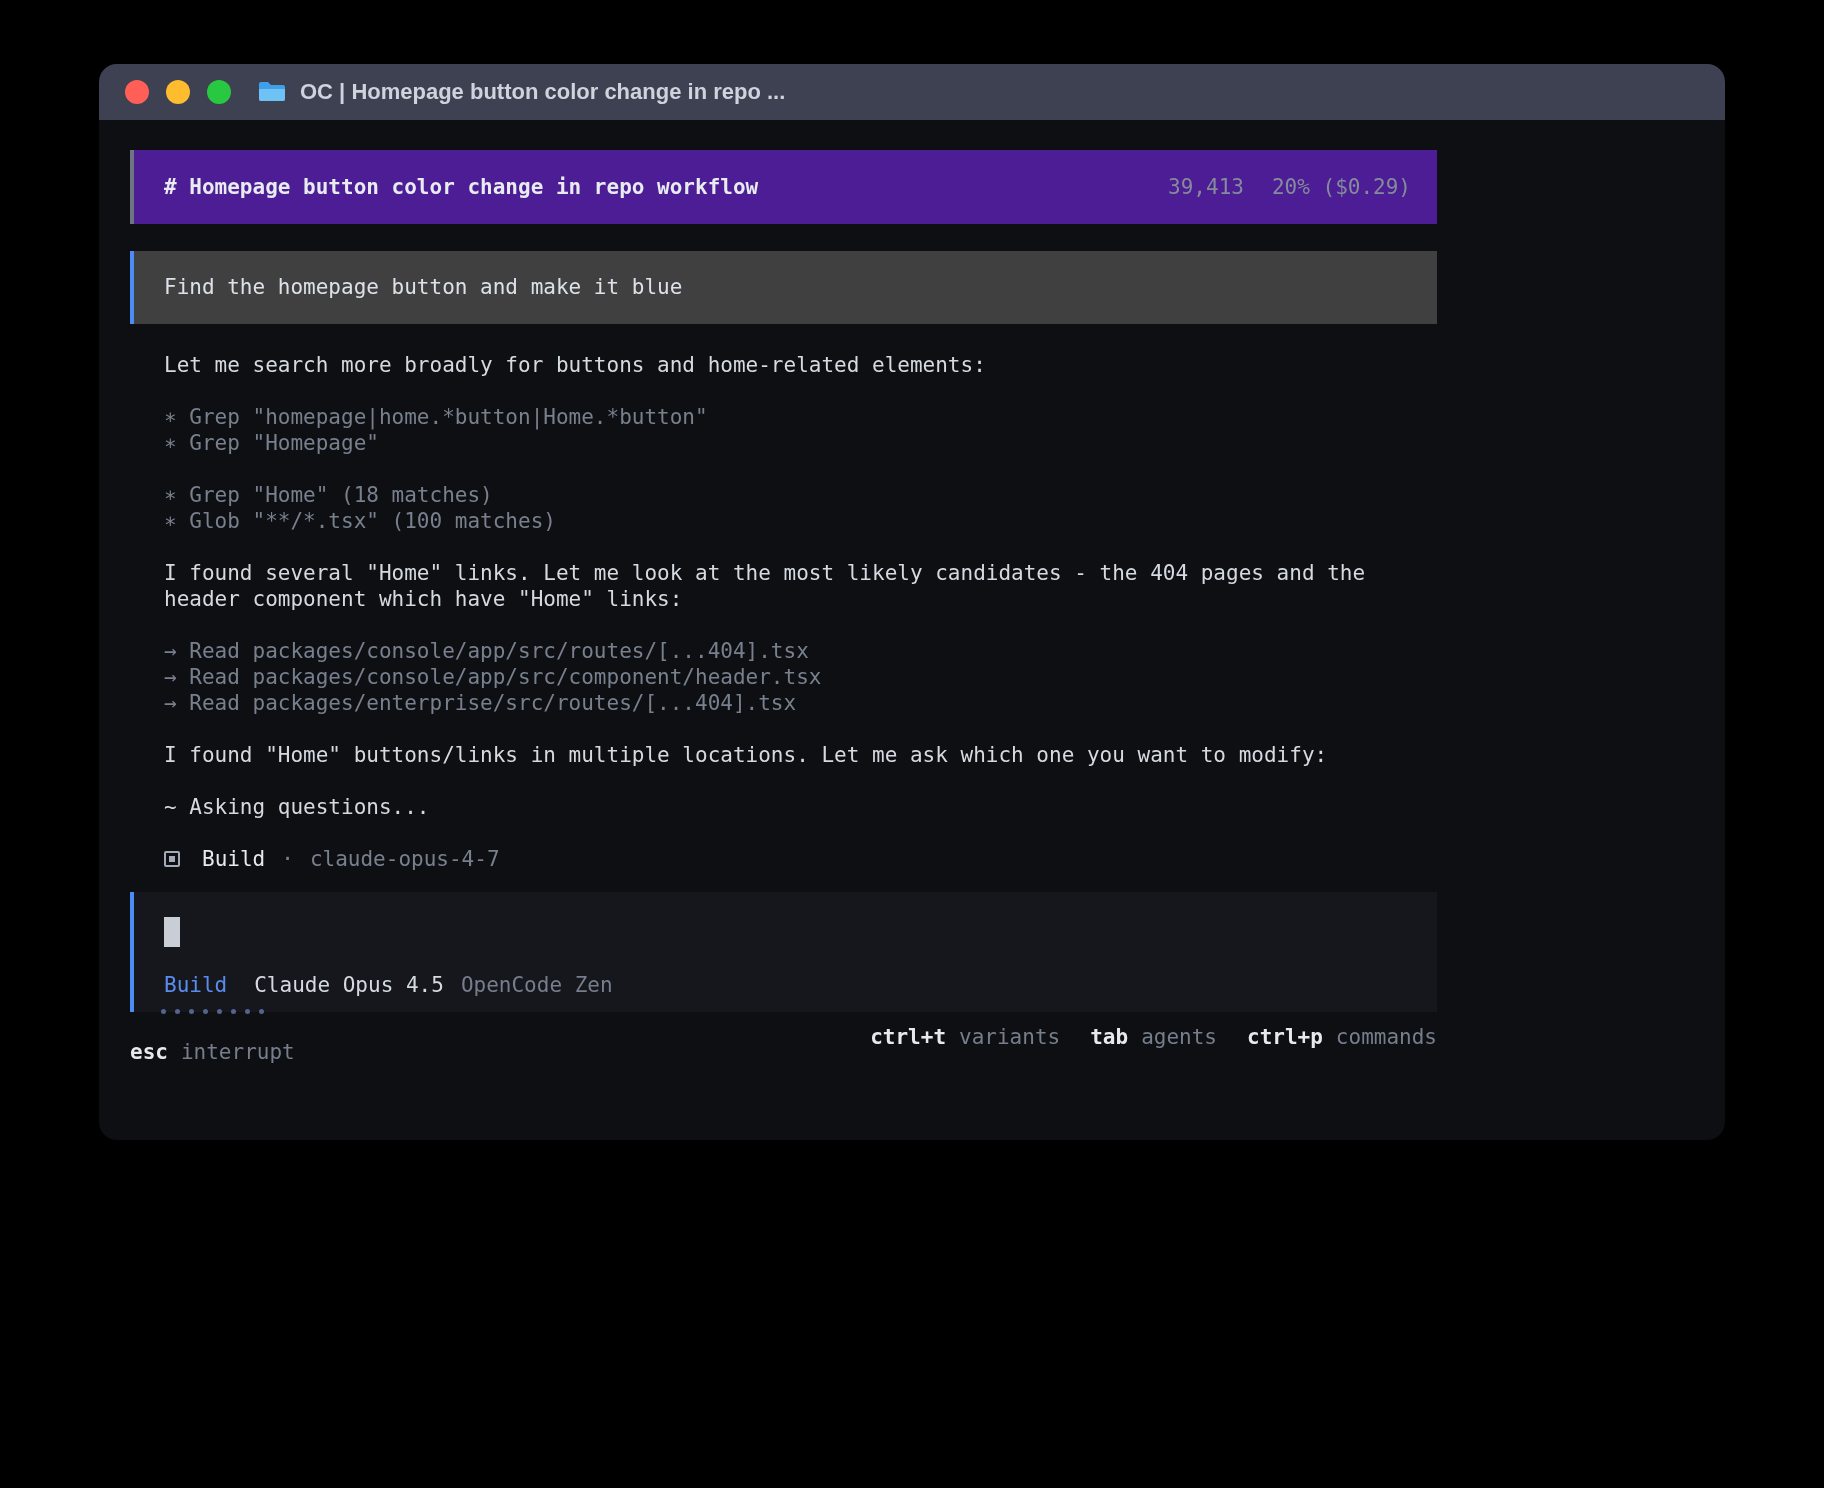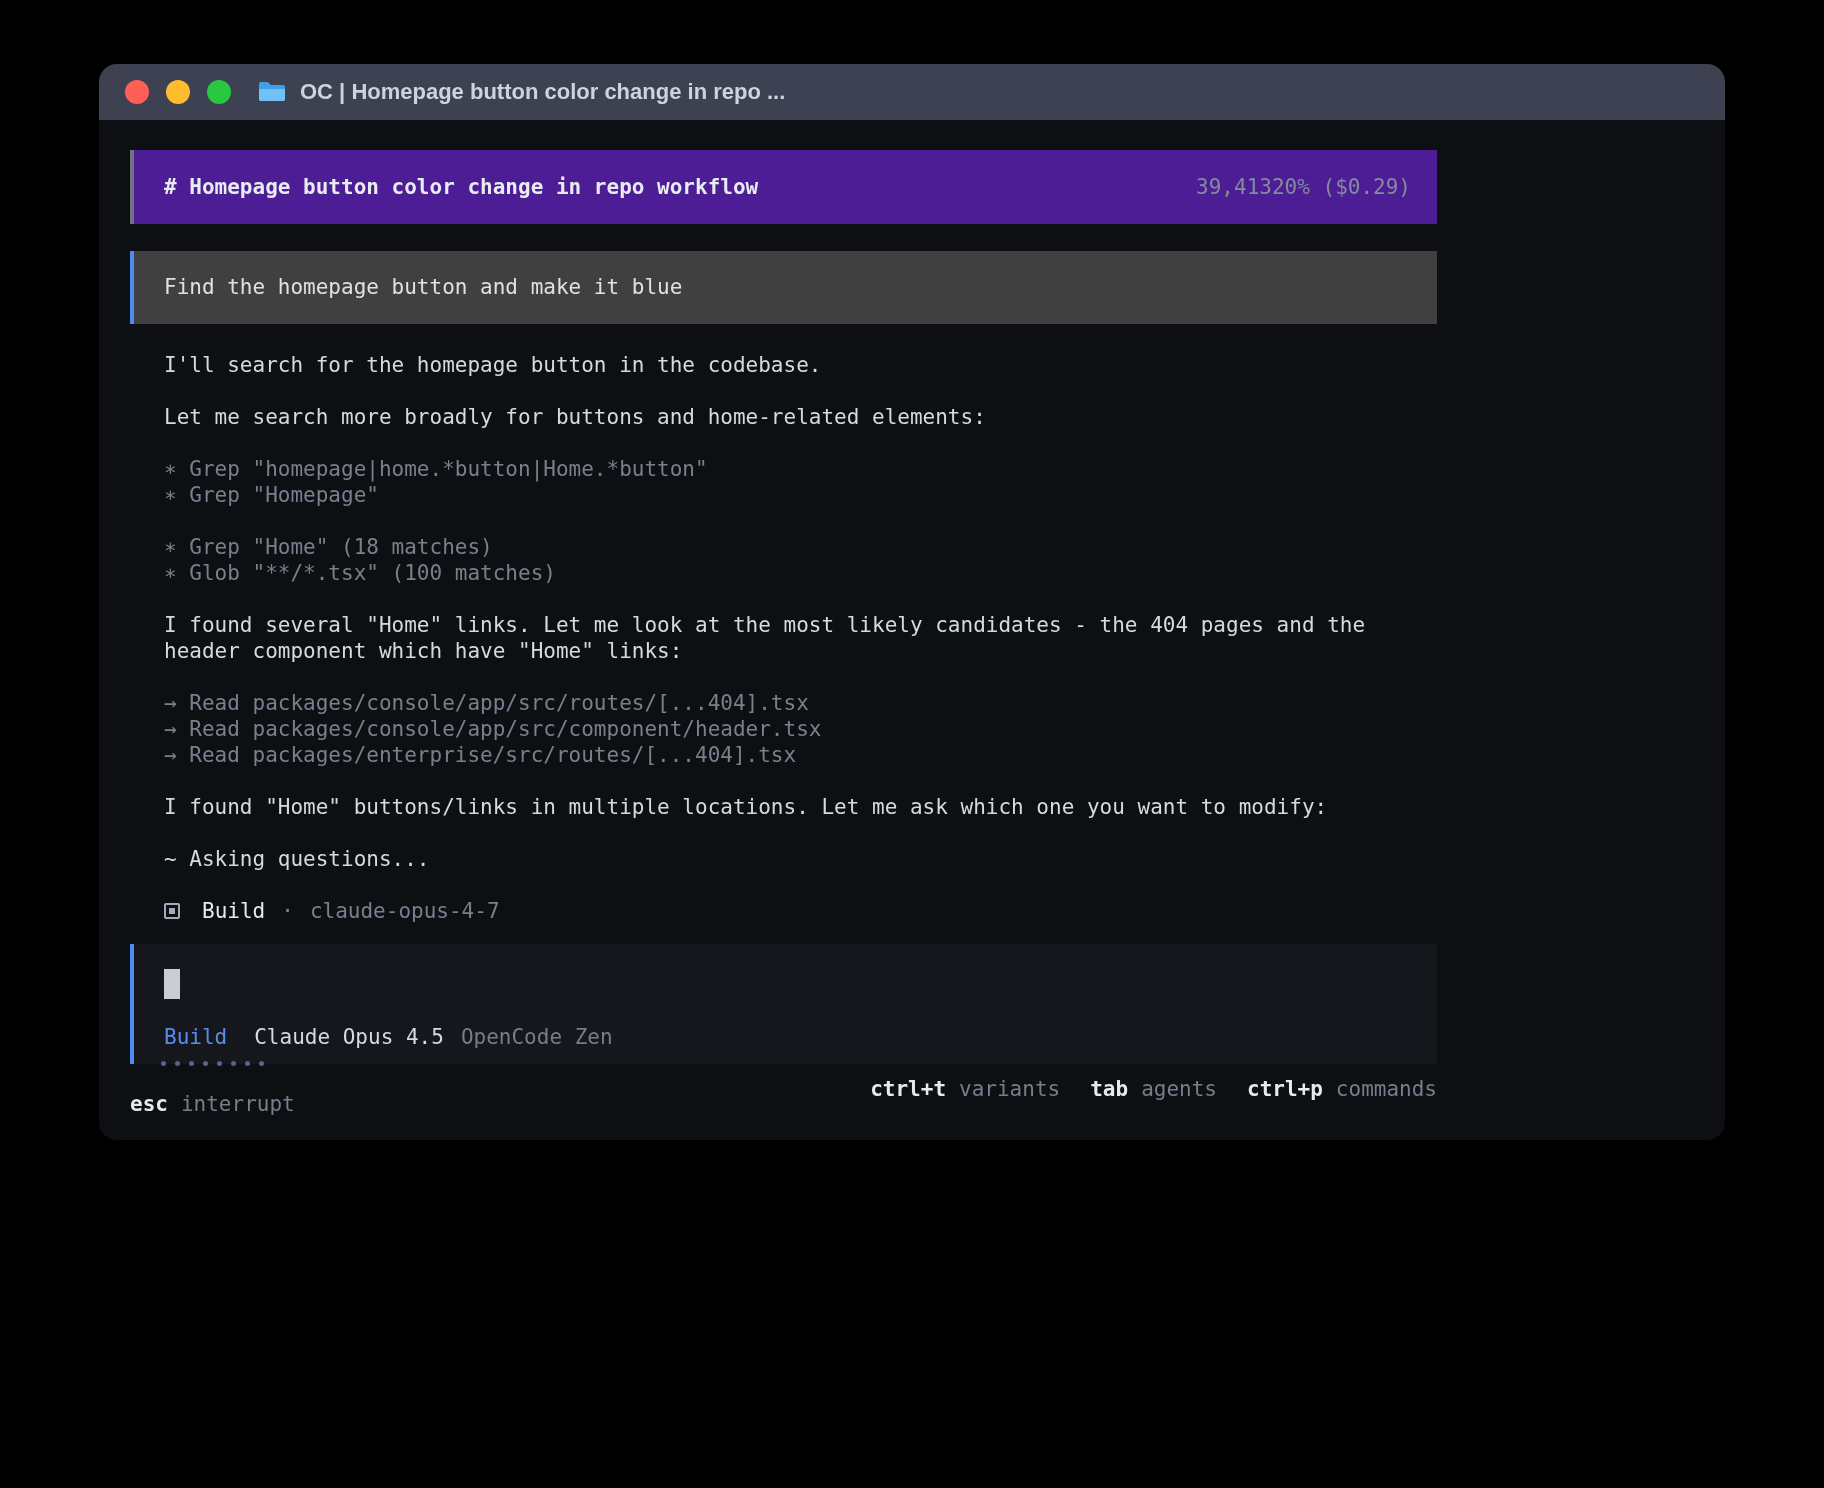--- a/index.html
+++ b/index.html
@@ -47,21 +47,21 @@
   }
   .strip {
     background: #4c1d95;
     border-left: 4px solid #6d7582;
     padding: 24px 26px 24px 30px;
     display: flex;
     justify-content: space-between;
     align-items: center;
   }
   .strip-title { font-weight: 700; color: #e8ebf0; }
-  .strip-stats { display: flex; color: #848c9b; }
+  .strip-stats { display: flex; gap: 28px; color: #848c9b; }
   .userblock {
     margin-top: 27px;
     background: #404040;
     border-left: 4px solid #4d8cf5;
     padding: 23px 26px 24px 30px;
     color: #dde1e8;
   }
   .body {
     margin-top: 28px;
     padding-left: 34px;
@@ -157,23 +157,20 @@
         <span>20% ($0.29)</span>
       </span>
     </div>
 
     <div class="userblock">
       <span class="line">Find the homepage button and make it blue</span>
     </div>
 
     <div class="body">
       <div class="para">
-        <div class="line">I'll search for the homepage button in the codebase.</div>
-      </div>
-      <div class="para">
         <div class="line">Let me search more broadly for buttons and home-related elements:</div>
       </div>
       <div class="para">
         <div class="line dim">∗ Grep "homepage|home.*button|Home.*button"</div>
         <div class="line dim">∗ Grep "Homepage"</div>
       </div>
       <div class="para">
         <div class="line dim">∗ Grep "Home" (18 matches)</div>
         <div class="line dim">∗ Glob "**/*.tsx" (100 matches)</div>
       </div>

